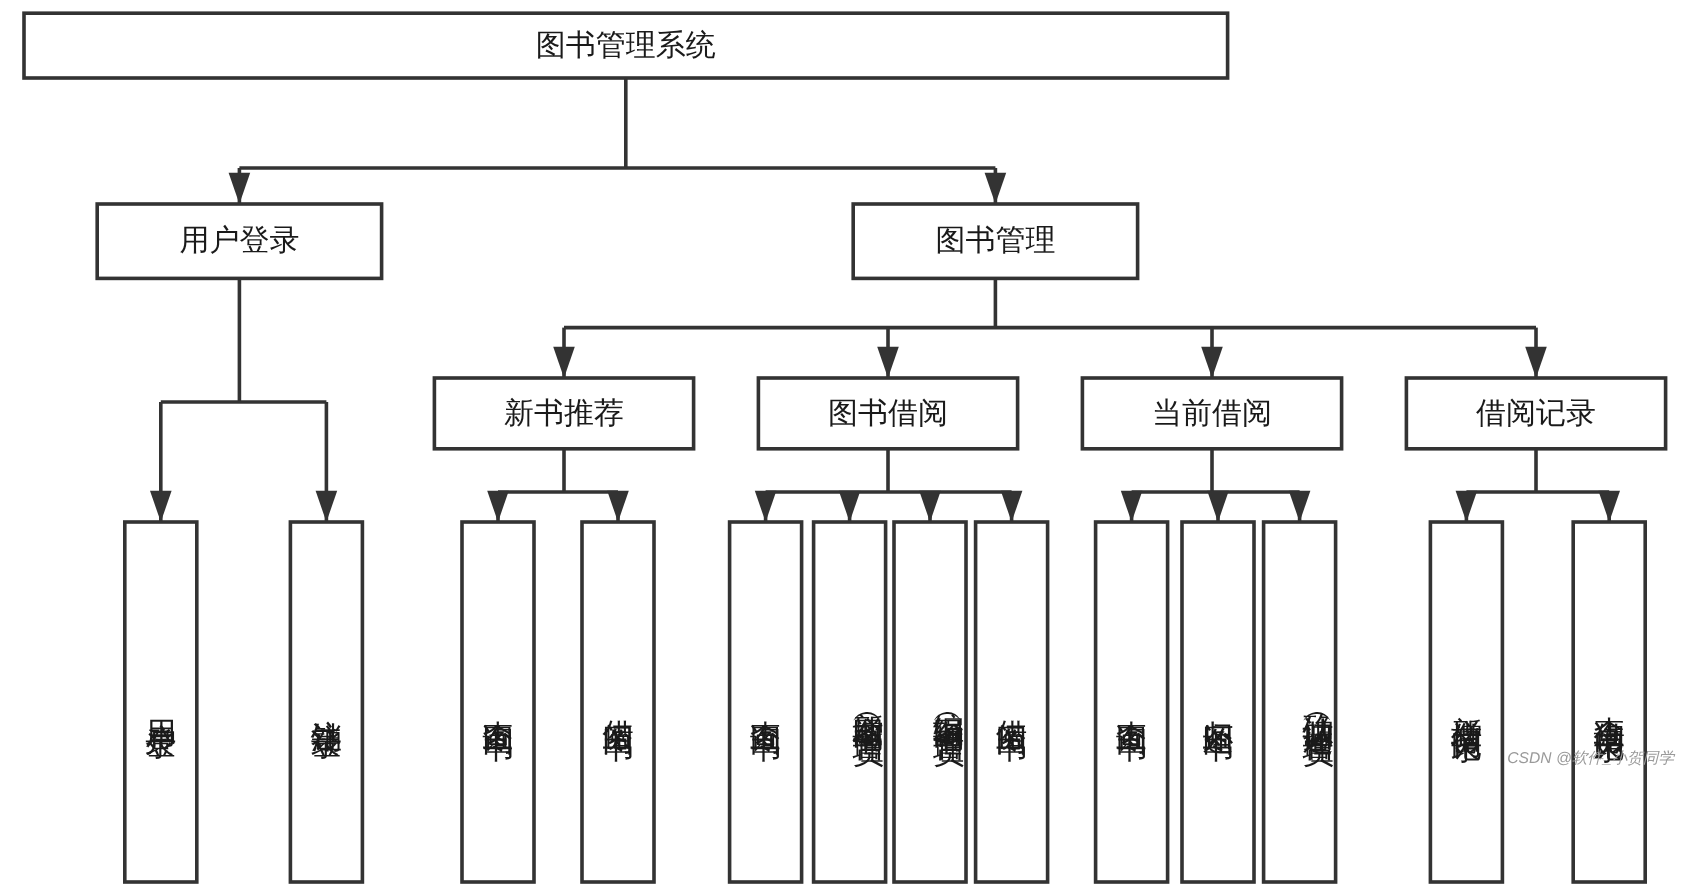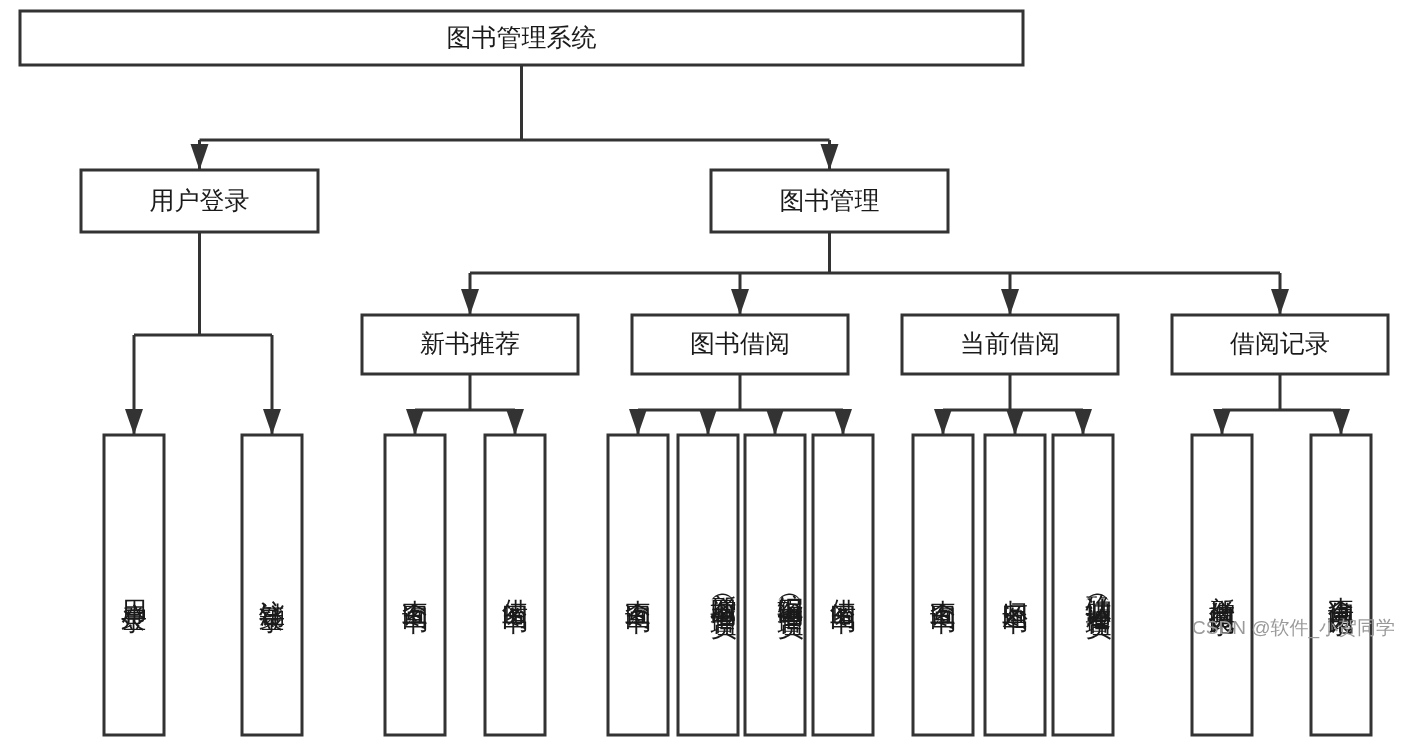--- a/index.html
+++ b/index.html
@@ -58,23 +58,24 @@
     letter-spacing: 3px;
     text-align: center;
     white-space: nowrap;
     pointer-events: none;
   }
   .watermark {
     position: absolute;
     right: 10px;
     bottom: 8px;
     font-family: "Liberation Sans", "DejaVu Sans", sans-serif;
-    font-size: 19px;
+    font-size: 13px;
     color: #9a9a9a;
     white-space: nowrap;
+    font-style: italic;
   }
 </style>
 </head>
 <body>
 
 <div id="diagram-root">
 
   <svg class="diagram" viewBox="0 0 1405 747">
     <g id="connector-layer">
         <polyline points="521.5,65 521.5,140" class="connector"></polyline>

